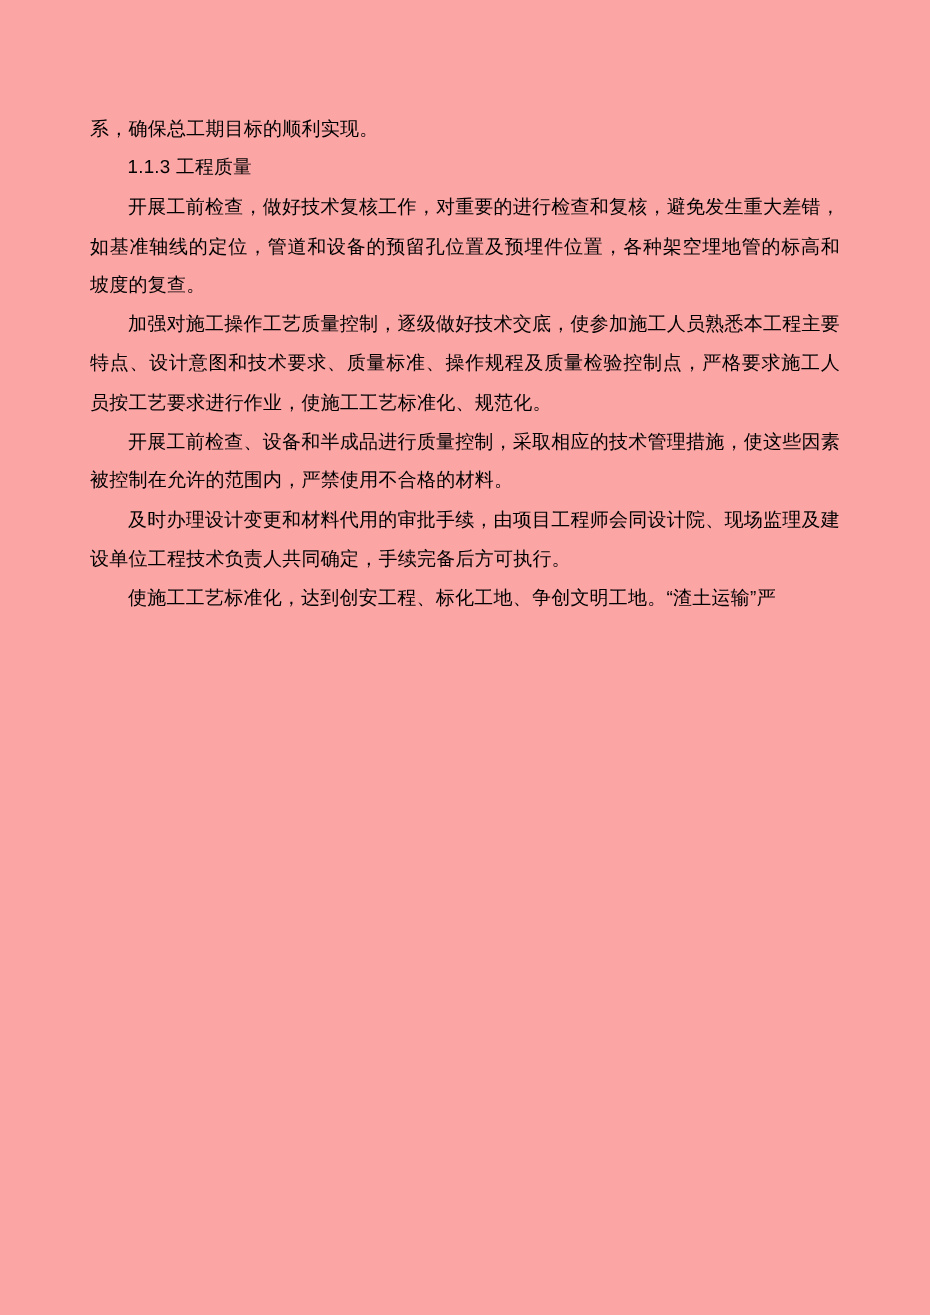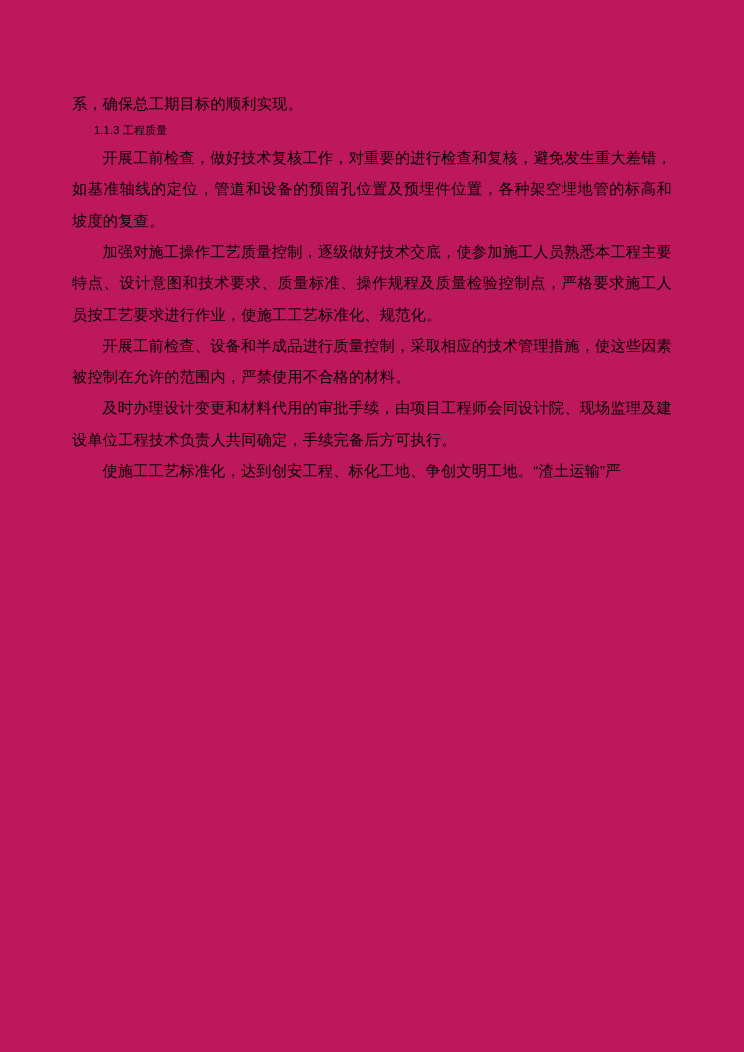--- a/index.html
+++ b/index.html
@@ -6,21 +6,21 @@
     margin: 0;
     padding: 0;
     background: #ffffff;
   }
   body {
     font-family: "Liberation Sans", sans-serif;
   }
   .page {
     width: 744px;
     height: 1052px;
-    background: #be185d;
+    background: #fca5a5;
     position: relative;
     box-sizing: border-box;
     padding: 88px 72px 60px 72px;
     overflow: hidden;
   }
   .doc-body {
     font-size: 15.2px;
     line-height: 2.06;
     color: #000000;
     letter-spacing: 0.2px;
@@ -30,21 +30,21 @@
   .para {
     margin: 0 0 0 0;
     text-indent: 2em;
   }
   .para.no-indent {
     text-indent: 0;
   }
   .heading {
     margin: 0;
     text-indent: 2em;
-    font-size: 11px;
+    font-size: 15px;
     line-height: 2.06;
     font-weight: normal;
   }
 </style>
 </head>
 <body>
 
 <div class="page">
   <div class="doc-body">
 

